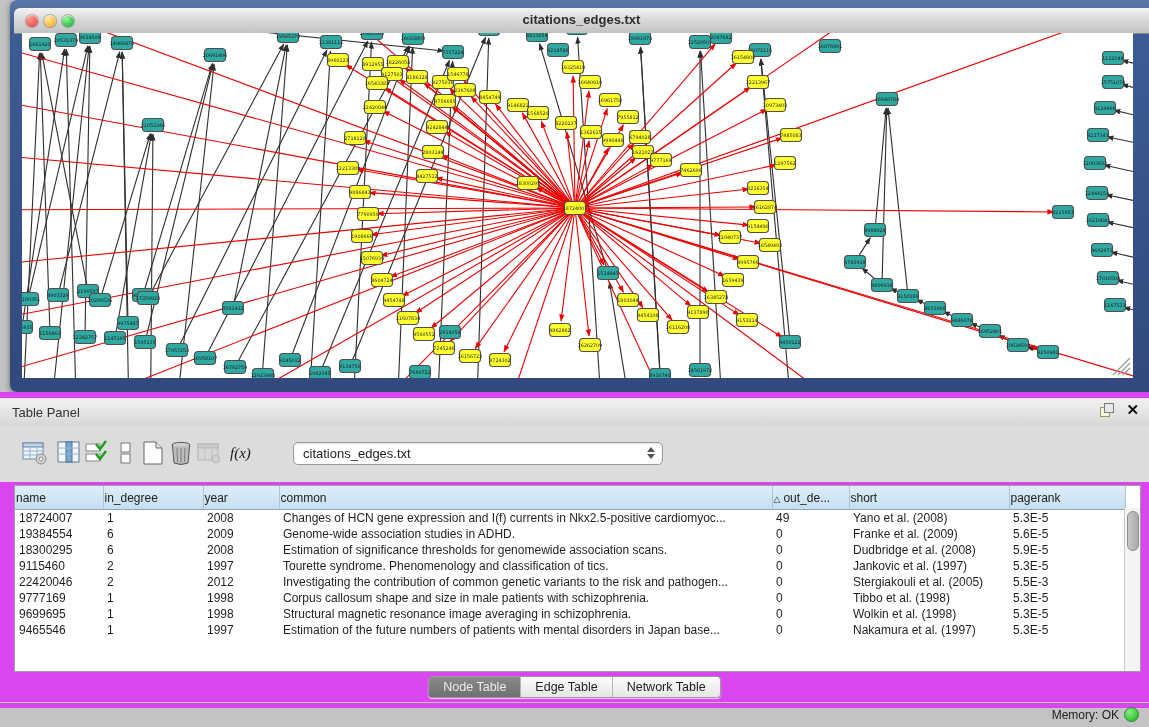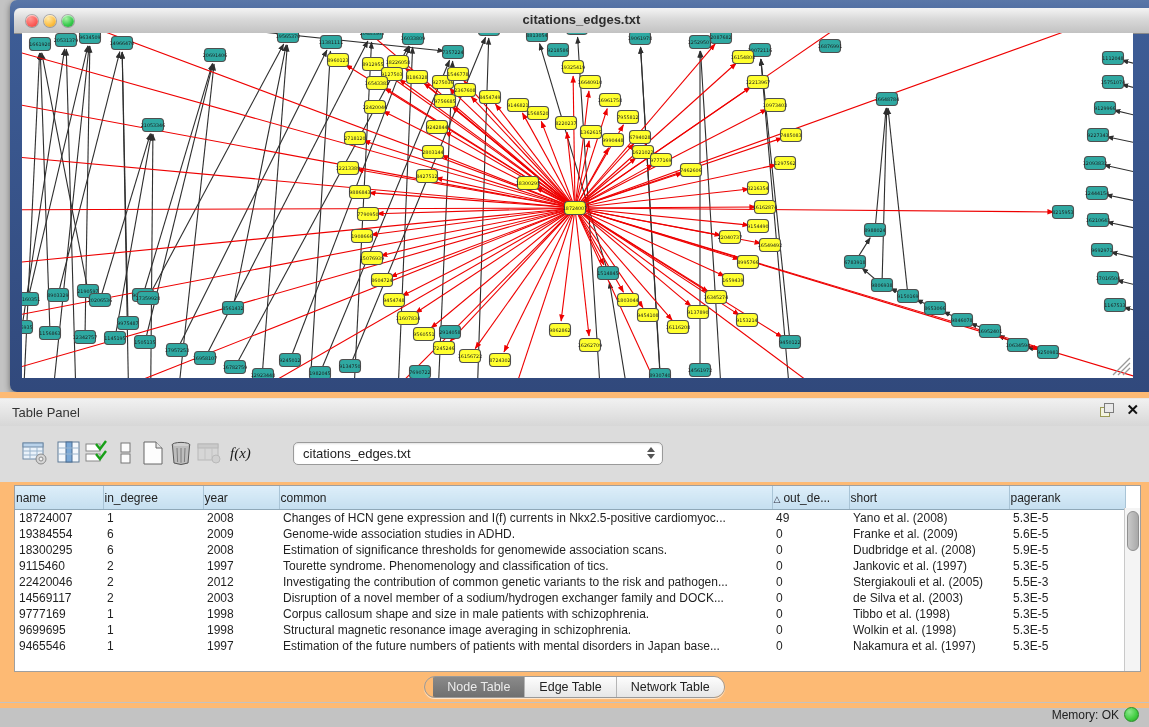--- a/index.html
+++ b/index.html
@@ -21,21 +21,21 @@
   .light.red{left:12px;background:radial-gradient(circle at 35% 30%,#ff9a94,#fc5b57 60%,#d9423e);}
   .light.yellow{left:30px;background:radial-gradient(circle at 35% 30%,#ffe9a8,#fdbe41 60%,#d99e2b);}
   .light.green{left:48px;background:radial-gradient(circle at 35% 30%,#a8f2a4,#34c84a 60%,#23a138);}
   .canvas{position:absolute;left:12px;top:33px;width:1111px;height:345px;
      background:#ffffff;overflow:hidden;}
   .canvas svg{display:block;width:1111px;height:345px;}
   .node-label{font-family:"DejaVu Sans",sans-serif;font-size:4.8px;fill:#1c1c1c;
      text-anchor:middle;}
 
   
-  .south{position:absolute;left:0;top:392px;width:1149px;height:316px;background:#fdba74;}
+  .south{position:absolute;left:0;top:392px;width:1149px;height:316px;background:#d946ef;}
   .tp-header{position:absolute;left:0;top:6px;width:1149px;height:27px;
      background:linear-gradient(180deg,#f1f1f1,#d7d7d7);
      border-top:1px solid #e8e8e8;border-bottom:1px solid #a8a8a8;}
   .tp-title{position:absolute;left:12px;top:6px;font-size:13px;color:#333;}
   .tp-icons{position:absolute;right:10px;top:4px;display:flex;gap:12px;align-items:center;}
   .float-ic{width:14px;height:14px;position:relative;display:inline-block;}
   .float-ic .sq1{position:absolute;left:0;bottom:0;width:8px;height:8px;border:1px solid #9b9b55;background:#f4f4e0;}
   .float-ic .sq2{position:absolute;right:0;top:0;width:8px;height:8px;border:1px solid #7c7c7c;background:#e9e9e9;}
   .close-x{font-size:15px;font-weight:bold;color:#111;line-height:14px;cursor:default;}
 
@@ -56,22 +56,22 @@
      font-weight:normal;font-size:12px;color:#222;text-align:left;overflow:hidden;white-space:nowrap;}
   table.grid td{height:16px;padding:0 4px;white-space:nowrap;overflow:hidden;
      font-size:12px;line-height:16px;}
   .sort-tri{font-size:9px;color:#334;margin-right:3px;}
   .vscroll{position:absolute;right:0;top:22px;bottom:0;width:15px;background:#f4f4f4;border-left:1px solid #c9c9c9;}
   .vthumb{position:absolute;left:2px;top:3px;width:10px;height:38px;border-radius:6px;
      background:linear-gradient(90deg,#c9c9c9,#a9a9a9);border:1px solid #8f8f8f;}
 
   .tp-tabs{position:absolute;left:0;top:280px;width:1149px;height:30px;display:flex;
      justify-content:center;align-items:center;}
-  .seg-group{display:flex;border:1px solid #9a9a9a;border-radius:11px;overflow:hidden;
-     box-shadow:0 1px 1px rgba(255,255,255,.7);padding-left:8px;}
+  .seg-group{display:flex;border:1px solid #9a9a9a;border-radius:4px;overflow:hidden;
+     box-shadow:0 1px 1px rgba(255,255,255,.7);}
   .seg{padding:3px 14px;font-size:12.5px;color:#222;background:linear-gradient(180deg,#fdfdfd,#e6e6e6);
      border-right:1px solid #b5b5b5;}
   .seg:last-child{border-right:none;}
   .seg.selected{background:linear-gradient(180deg,#8a8a8a,#707070);color:#ececec;}
 
   .statusbar{position:absolute;left:0;top:310px;width:1149px;height:25px;
      border-top:1px solid #c2c2c2;}
   .mem{position:absolute;right:30px;top:5px;font-size:12px;color:#222;}
   .mem-dot{position:absolute;right:10px;top:4px;width:13px;height:13px;border-radius:50%;
      background:radial-gradient(circle at 35% 30%,#8ce88c,#3fcc3f 60%,#2a9c2a);
@@ -933,29 +933,20 @@
             <tr>
               <td>22420046</td>
               <td>2</td>
               <td>2012</td>
               <td>Investigating the contribution of common genetic variants to the risk and pathogen...</td>
               <td>0</td>
               <td>Stergiakouli et al. (2005)</td>
               <td>5.5E-3</td>
             </tr>
             <tr>
-              <td>14569117</td>
-              <td>2</td>
-              <td>2003</td>
-              <td>Disruption of a novel member of a sodium/hydrogen exchanger family and DOCK...</td>
-              <td>0</td>
-              <td>de Silva et al. (2003)</td>
-              <td>5.3E-5</td>
-            </tr>
-            <tr>
               <td>9777169</td>
               <td>1</td>
               <td>1998</td>
               <td>Corpus callosum shape and size in male patients with schizophrenia.</td>
               <td>0</td>
               <td>Tibbo et al. (1998)</td>
               <td>5.3E-5</td>
             </tr>
             <tr>
               <td>9699695</td>

